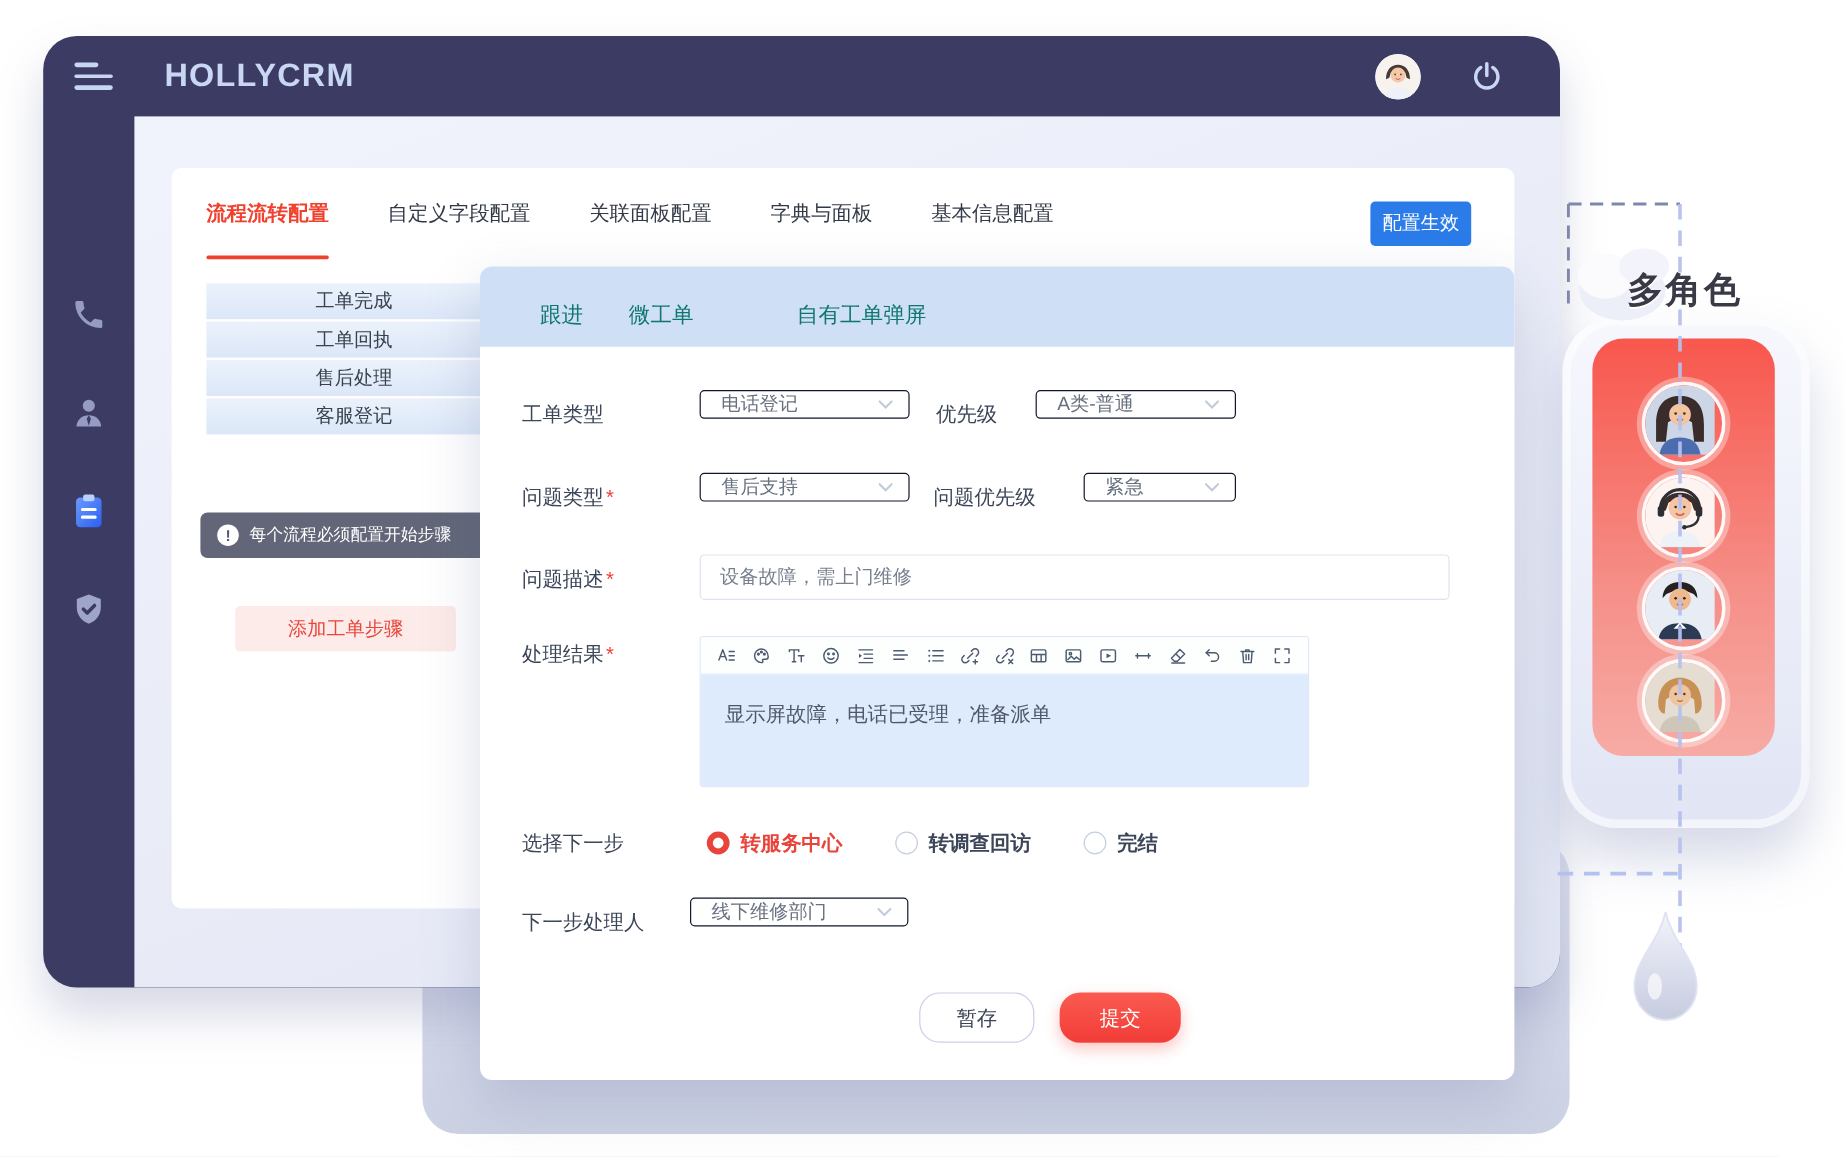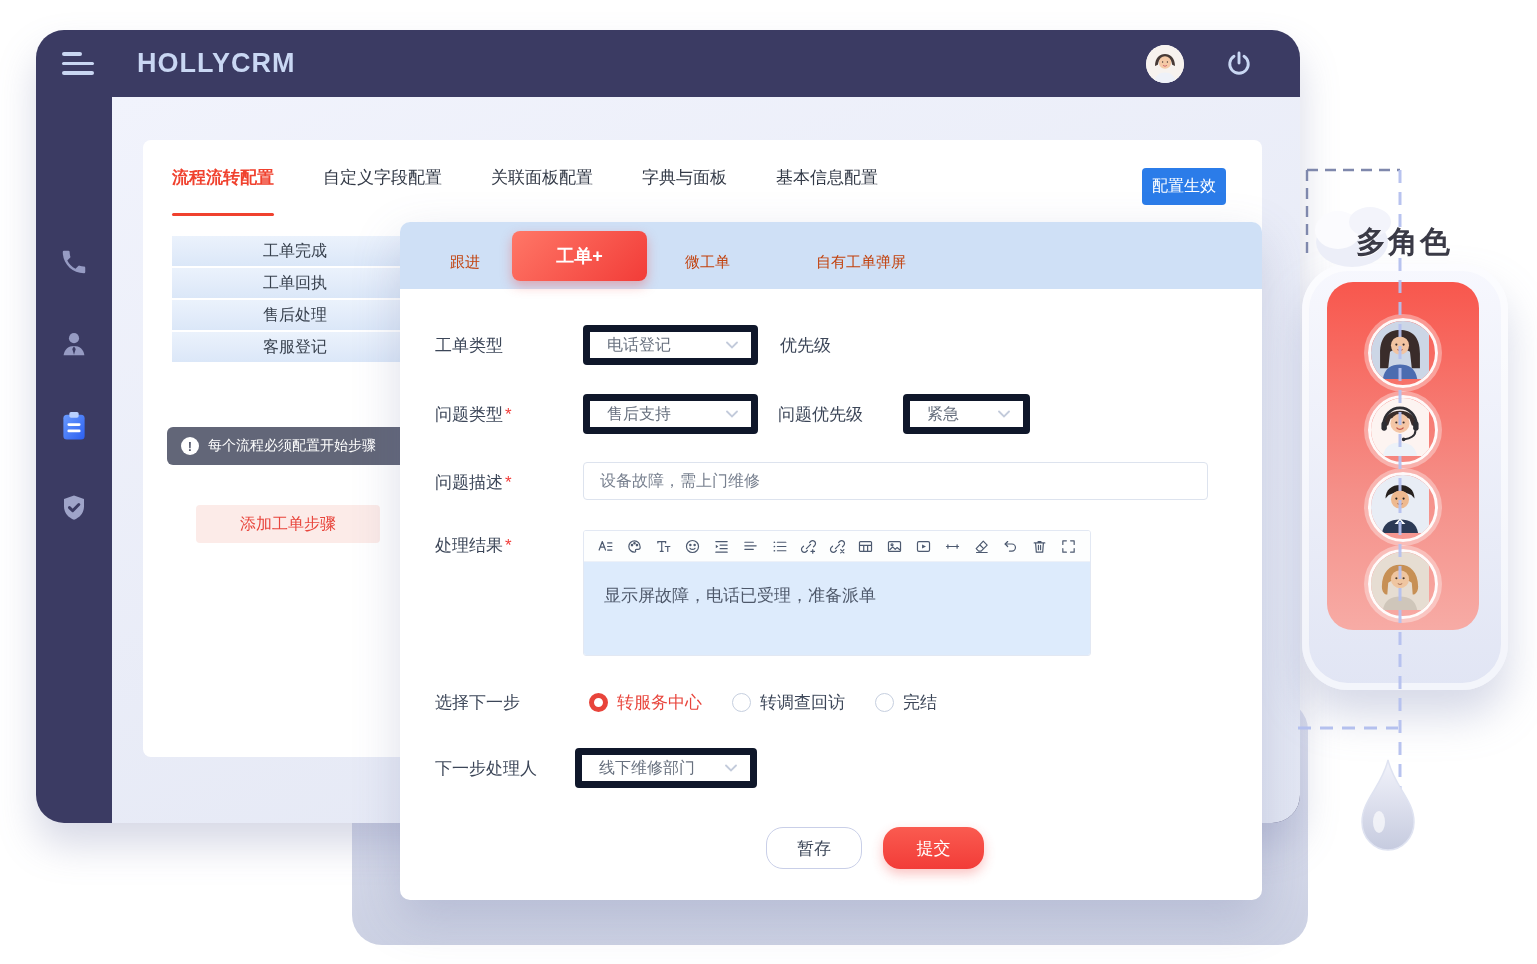--- a/index.html
+++ b/index.html
@@ -56,47 +56,47 @@
 
   .add-step{position:absolute;left:53px;top:365px;width:184px;height:38px;
     background:#fcebe8;color:#e8453c;font-size:16px;border-radius:4px;
     display:flex;align-items:center;justify-content:center;cursor:pointer;}
 
   
   .modal{position:absolute;left:400px;top:222px;width:862px;height:678px;background:#fff;
     border-radius:10px;z-index:5;box-shadow:0 18px 48px rgba(90,100,150,.22);}
   .modal-tabs{height:67px;background:#cfe0f6;border-radius:10px 10px 0 0;
     display:flex;align-items:center;padding-left:50px;}
-  .m-tab{font-size:15px;color:#c2410c;cursor:pointer;white-space:nowrap;margin-top:13px;}
+  .m-tab{font-size:18px;color:#0f766e;cursor:pointer;white-space:nowrap;margin-top:13px;}
   .m-tab.t1{margin-left:0;}
   .m-tab-pill{margin-left:32px;width:135px;height:50px;border-radius:8px;
     background:linear-gradient(135deg,#ff7767,#f23c38);color:#fff;font-weight:bold;font-size:18px;
     display:flex;align-items:center;justify-content:center;cursor:pointer;
     box-shadow:0 5px 12px rgba(242,60,56,.35);}
   .m-tab.t3{margin-left:38px;}
   .m-tab.t4{margin-left:86px;}
 
   .f-label{position:absolute;font-size:17px;color:#3c4658;white-space:nowrap;}
   .f-label .req{color:#f23c38;margin-left:2px;}
-  .sel{position:absolute;height:40px;border:7px solid #0f172a;border-radius:4px;background:#fff;
+  .sel{position:absolute;height:24px;border:1px solid #0f172a;border-radius:4px;background:#fff;
     display:flex;align-items:center;justify-content:space-between;box-sizing:border-box;
     padding:0 13px 0 17px;font-size:16px;color:#68717f;cursor:pointer;}
   .sel svg{flex:0 0 12px;margin-left:8px;}
   .tinput{position:absolute;height:38px;border:1px solid #dde3ee;border-radius:4px;background:#fff;
     display:flex;align-items:center;box-sizing:border-box;padding:0 16px;font-size:16px;color:#78808f;}
 
   .editor{position:absolute;left:183px;top:308px;width:508px;height:126px;
     border:1px solid #e2e8f3;border-radius:3px;box-sizing:border-box;overflow:hidden;
     display:flex;flex-direction:column;}
   .ed-toolbar{height:30px;background:#fdfefe;border-bottom:1px solid #edf1f8;
     display:flex;align-items:center;justify-content:space-between;padding:0 13px;}
   .ed-toolbar .tb{width:17px;height:17px;display:flex;cursor:pointer;}
   .ed-body{flex:1;background:#ddebfc;font-size:17px;color:#4e586a;padding:22px 20px 0;}
 
-  .radio-row{position:absolute;left:189px;top:469px;display:flex;align-items:flex-end;gap:30px;}
+  .radio-row{position:absolute;left:189px;top:469px;display:flex;align-items:flex-end;gap:44px;font-weight:bold;}
   .radio{display:flex;align-items:center;gap:9px;font-size:17px;color:#3c4658;cursor:pointer;}
   .radio .dot{width:19px;height:19px;border-radius:50%;box-sizing:border-box;
     border:1.5px solid #c6cfdf;background:#fff;}
   .radio.sel-on{color:#e8443b;}
   .radio.sel-on .dot{border:5.5px solid #e8443b;}
 
   .m-btn{position:absolute;top:605px;height:42px;border-radius:17px;font-size:17px;
     display:flex;align-items:center;justify-content:center;cursor:pointer;box-sizing:border-box;}
   .btn-save{left:366px;width:96px;background:#fff;border:1px solid #c9cfe8;color:#3c4658;}
   .btn-submit{left:483px;width:101px;background:linear-gradient(180deg,#fa5b50,#f23c38);color:#fff;
@@ -209,33 +209,38 @@
         </div>
 
         <div class="add-step">添加工单步骤</div>
       </div>
     </div>
   </div>
 
   <div class="modal">
     <div class="modal-tabs">
       <div class="m-tab t1">跟进</div>
-      <div class="m-tab-pill">工单+</div>
       <div class="m-tab t3">微工单</div>
       <div class="m-tab t4">自有工单弹屏</div>
     </div>
 
     <div class="f-label" style="left:35px;top:112px;"><span>工单类型</span></div>
     <div class="sel" style="left:183px;top:103px;width:175px;">
       <span>电话登记</span>
       <svg width="12" height="8" viewBox="0 0 12 8" fill="none" stroke="#c3cbdb" stroke-width="1.8" stroke-linecap="round">
           <path d="M1 1.5l5 5 5-5"></path>
         </svg>
     </div>
     <div class="f-label" style="left:380px;top:112px;"><span>优先级</span></div>
+    <div class="sel" style="left:463px;top:103px;width:167px;">
+      <span>A类-普通</span>
+      <svg width="12" height="8" viewBox="0 0 12 8" fill="none" stroke="#c3cbdb" stroke-width="1.8" stroke-linecap="round">
+          <path d="M1 1.5l5 5 5-5"></path>
+        </svg>
+    </div>
 
     <div class="f-label" style="left:35px;top:181px;"><span>问题类型</span><span class="req">*</span></div>
     <div class="sel" style="left:183px;top:172px;width:175px;">
       <span>售后支持</span>
       <svg width="12" height="8" viewBox="0 0 12 8" fill="none" stroke="#c3cbdb" stroke-width="1.8" stroke-linecap="round">
           <path d="M1 1.5l5 5 5-5"></path>
         </svg>
     </div>
     <div class="f-label" style="left:378px;top:181px;"><span>问题优先级</span></div>
     <div class="sel" style="left:503px;top:172px;width:127px;">

